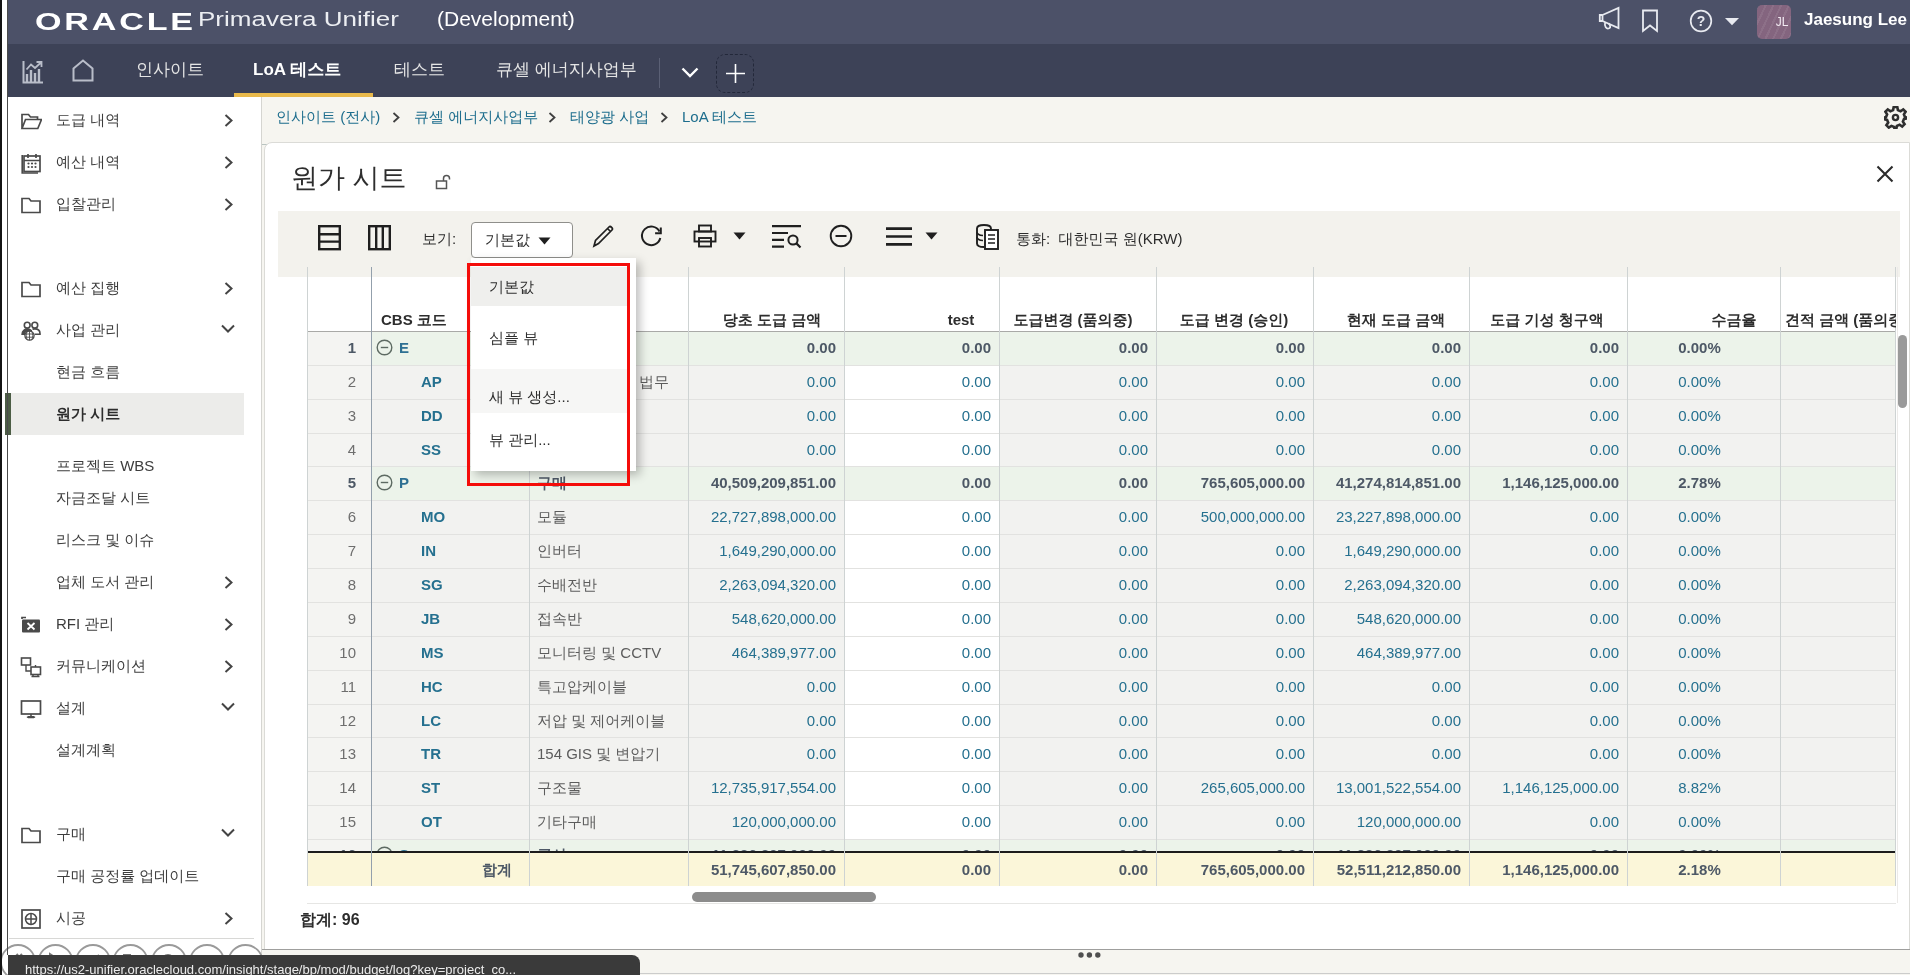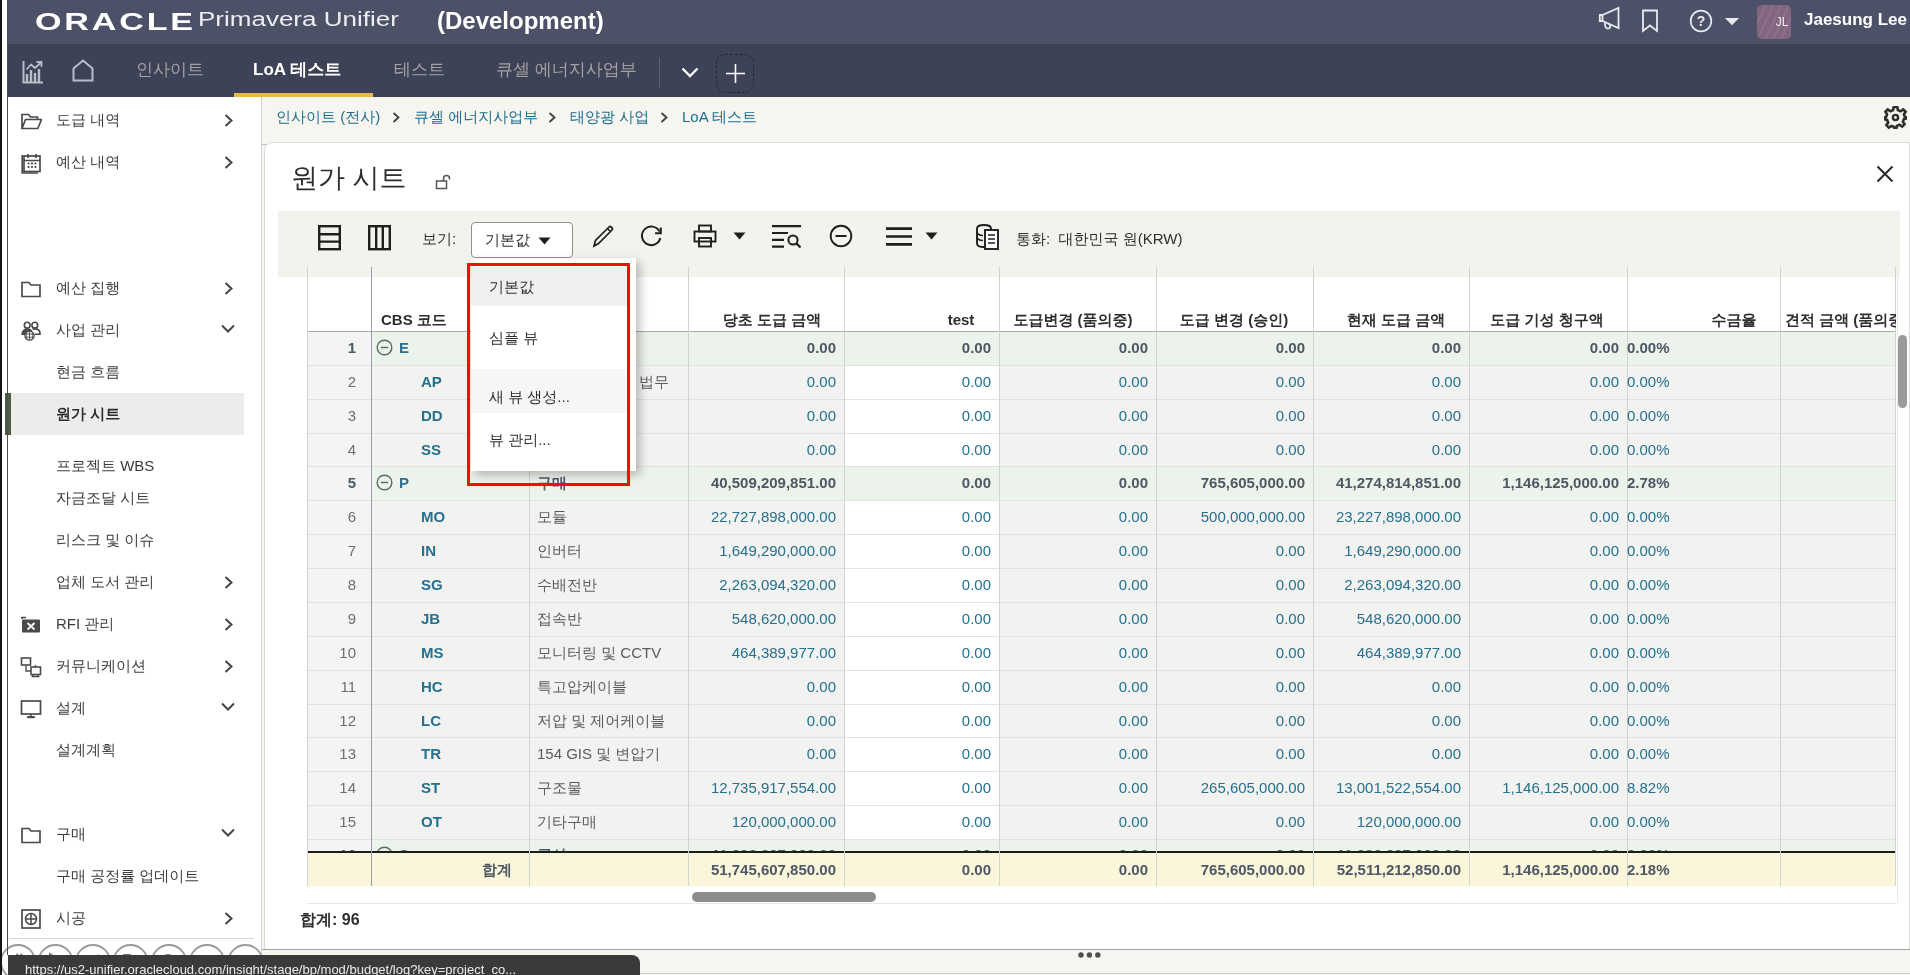--- a/index.html
+++ b/index.html
@@ -2,21 +2,21 @@
 <html><head>
 <meta charset="utf-8">
 <style>
 *{margin:0;padding:0;box-sizing:border-box}
 html,body{width:1910px;height:975px;overflow:hidden;background:#fff;font-family:"Liberation Sans",sans-serif;position:relative}
 .abs{position:absolute}
 svg{display:block}
 
 #topbar{position:absolute;left:8px;top:0;width:1902px;height:44px;background:#4c5168}
 #navbar{position:absolute;left:8px;top:44px;width:1902px;height:53px;background:#3d4257}
-.tabtxt{position:absolute;top:0;height:53px;line-height:51px;font-size:17px;color:#a3a3a3;white-space:nowrap}
+.tabtxt{position:absolute;top:0;height:53px;line-height:51px;font-size:17px;color:#e5e5e5;white-space:nowrap}
 
 #sidebar{position:absolute;left:8px;top:97px;width:254px;height:878px;background:#fff;border-right:1px solid #d5d5d1}
 .sbi{position:absolute;left:0;width:253px;height:42px}
 .sbt{position:absolute;left:48px;top:0;height:42px;line-height:42px;font-size:15px;color:#3d3d3d;white-space:nowrap}
 .sbic{position:absolute;left:12px;top:10.5px;width:22px;height:22px}
 .sbch{position:absolute;left:216px;top:15px}
 
 #main{position:absolute;left:262px;top:97px;width:1648px;height:878px;background:#f6f5f0}
 #crumb{position:absolute;left:0;top:0;width:1648px;height:48px;background:#f6f5f0;border-bottom:1px solid #b9c4c1}
 .bc{color:#1d6d8d;font-size:15px}
@@ -32,36 +32,36 @@
 .ctr{transform:translateX(-50%)}
 .c0{left:0;width:64px;text-align:right;padding-right:15px}
 .c1{left:64px;width:158px}
 .c2{left:230px;width:145px;color:#5c5c5c}
 .c3{left:381px;width:148px;text-align:right}
 .c4{left:537px;width:147px;text-align:right}
 .c5{left:692px;width:149px;text-align:right}
 .c6{left:849px;width:149px;text-align:right}
 .c7{left:1006px;width:148px;text-align:right}
 .c8{left:1162px;width:150px;text-align:right}
-.c9{left:1320px;width:145px;text-align:left}
+.c9{left:1320px;width:145px;text-align:center}
 .tl{color:#25708f}
 .bd{color:#4d5866;font-weight:bold}
 .gr{color:#6e6e6e}
 .code{color:#25708f;font-weight:bold;left:114px}
 .rowline{position:absolute;left:0;width:1589px;height:1px;background:#e2e2e0}
 </style>
 </head>
 <body>
 
 <div id="topbar">
  <div class="abs" style="left:27px;top:6px;width:200px;height:30px;overflow:visible">
    <span style="position:absolute;left:0;top:2px;font-size:24px;font-weight:bold;color:#fff;letter-spacing:2px;transform:scaleX(1.42);transform-origin:0 0;font-family:'Liberation Sans',sans-serif">ORACLE</span>
  </div>
  <span class="abs" style="left:190px;top:8px;font-size:20px;color:#eceef2;transform:scaleX(1.30);transform-origin:0 0;display:inline-block">Primavera Unifier</span>
- <span class="abs" style="left:429px;top:7px;font-size:24px;font-weight:bold;color:#fff">(Development)</span>
+ <span class="abs" style="left:429px;top:7px;font-size:21px;font-weight:normal;color:#fff">(Development)</span>
 
  <svg class="abs" style="left:1590px;top:5px" width="25" height="26" viewBox="0 0 25 26">
   <path d="M20.5 3 L20.5 23 L4.5 16 L4.5 10 Z" fill="none" stroke="#e8eaf0" stroke-width="1.8"></path>
   <path d="M4.5 10 L1.8 10 L1.8 16 L4.5 16" fill="none" stroke="#e8eaf0" stroke-width="1.8"></path>
   <path d="M7.2 17 C6 21.5 8.5 24.5 11.2 23.3 C13 22.5 12.3 19.8 10.6 18.4" fill="none" stroke="#e8eaf0" stroke-width="1.8"></path>
  </svg>
 
  <svg class="abs" style="left:1633px;top:9px" width="18" height="24" viewBox="0 0 18 24">
   <path d="M2 1.5 L16 1.5 L16 22 L9 16.5 L2 22 Z" fill="none" stroke="#e8eaf0" stroke-width="1.8"></path>
  </svg>
@@ -122,20 +122,29 @@
         <path d="M2.2 3 L2.2 21 L18 21" fill="none" stroke="#4a4a4a" stroke-width="1.6"></path>
         <path d="M8 2 L8 6 M16 2 L16 6" stroke="#4a4a4a" stroke-width="1.7"></path>
         <circle cx="8.5" cy="11.5" r="1.1" fill="#4a4a4a"></circle>
         <circle cx="12" cy="11.5" r="1.1" fill="#4a4a4a"></circle>
         <circle cx="15.5" cy="11.5" r="1.1" fill="#4a4a4a"></circle>
         <circle cx="8.5" cy="15" r="1.1" fill="#4a4a4a"></circle>
         <circle cx="12" cy="15" r="1.1" fill="#4a4a4a"></circle>
         <circle cx="15.5" cy="15" r="1.1" fill="#4a4a4a"></circle>
       </svg>
    <span class="sbt">예산 내역</span>
+   <svg class="sbch" width="9" height="13" viewBox="0 0 9 13">
+        <path d="M1.5 1 L7.5 6.5 L1.5 12" fill="none" stroke="#444" stroke-width="2"></path>
+      </svg>
+ </div>
+ <div class="sbi" style="top:86px">
+   <svg class="sbic" viewBox="0 0 22 22">
+        <path d="M2 4.5 L9 4.5 L11 7 L20 7 L20 18.5 L2 18.5 Z" fill="none" stroke="#4a4a4a" stroke-width="1.7"></path>
+      </svg>
+   <span class="sbt">입찰관리</span>
    <svg class="sbch" width="9" height="13" viewBox="0 0 9 13">
         <path d="M1.5 1 L7.5 6.5 L1.5 12" fill="none" stroke="#444" stroke-width="2"></path>
       </svg>
  </div>
  <div class="sbi" style="top:170px">
    <svg class="sbic" viewBox="0 0 22 22">
         <path d="M2 4.5 L9 4.5 L11 7 L20 7 L20 18.5 L2 18.5 Z" fill="none" stroke="#4a4a4a" stroke-width="1.7"></path>
       </svg>
    <span class="sbt">예산 집행</span>
    <svg class="sbch" width="9" height="13" viewBox="0 0 9 13">

